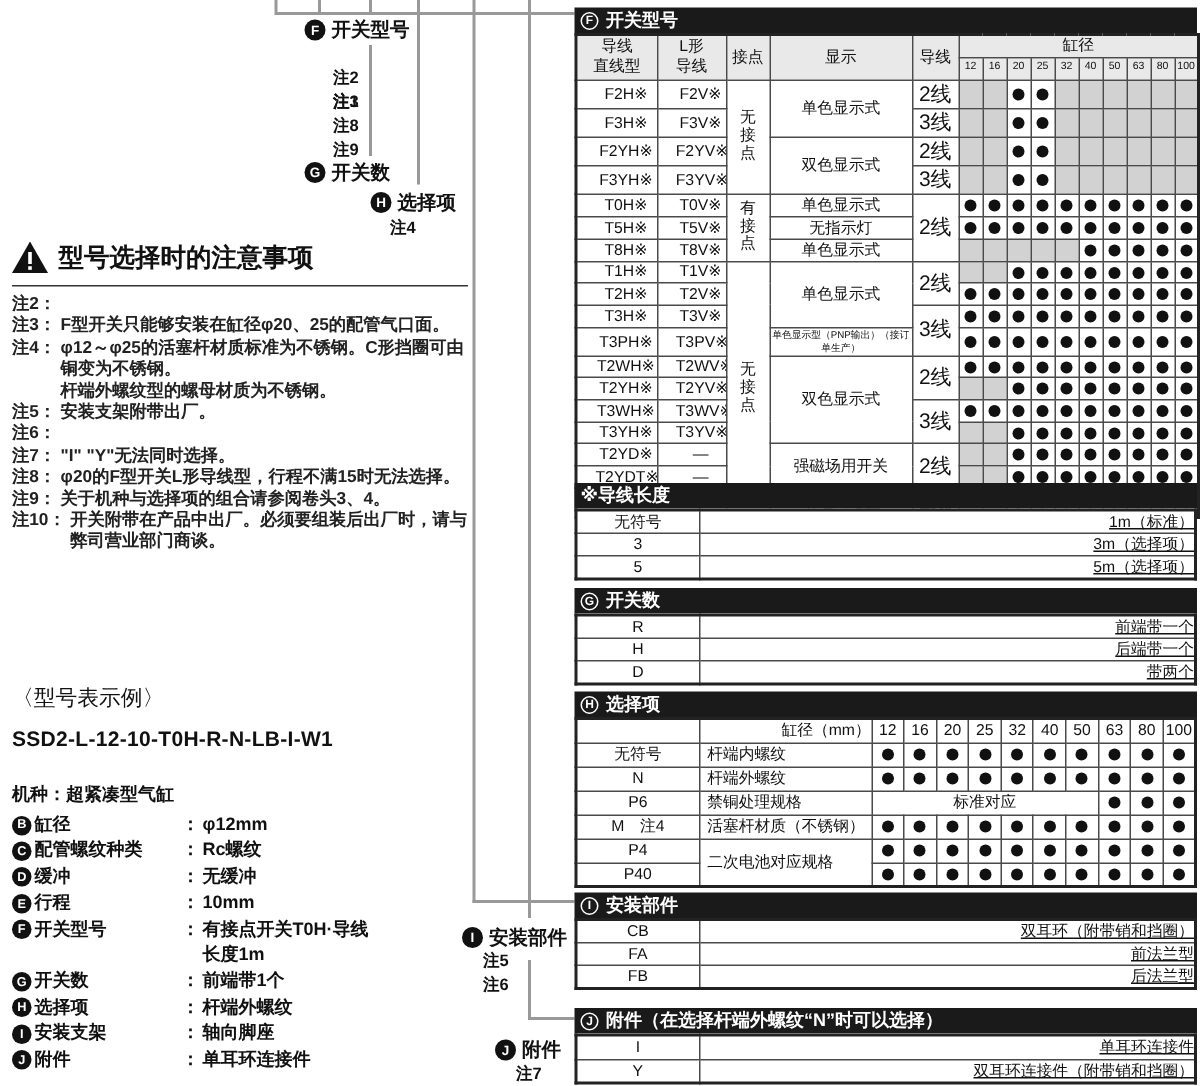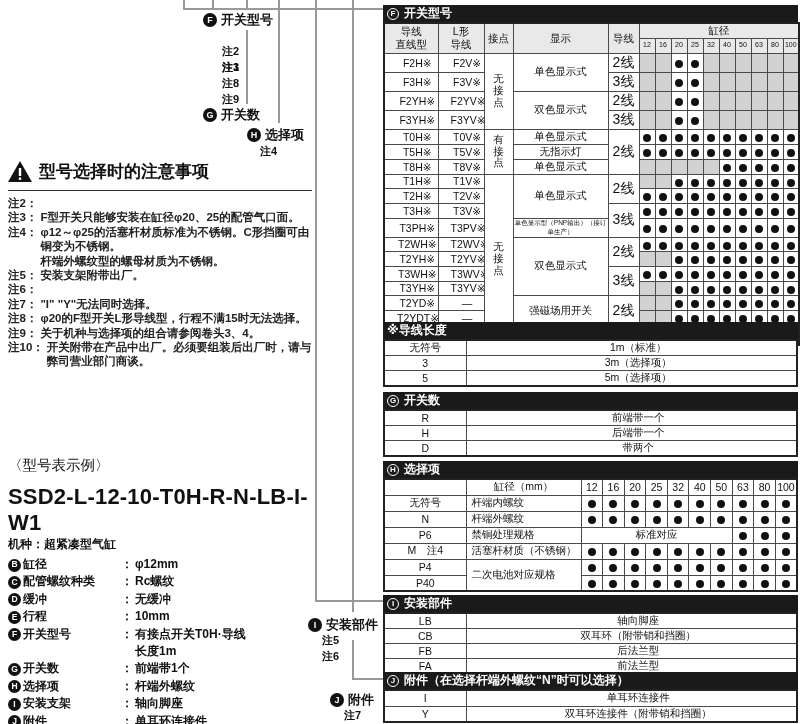--- a/index.html
+++ b/index.html
@@ -22,21 +22,21 @@
     padding-bottom:7px; border-bottom:1.5px solid #333; }
   .warn-icon { flex:0 0 auto; display:inline-flex; }
   .notes-list { margin-top:5px; }
   .note-item { display:flex; font-size:11.5px; line-height:14.4px; font-weight:bold; color:#222; }
   .note-label { flex:0 0 auto; margin-right:3px; white-space:nowrap; }
   .note-text { flex:1; white-space:pre-line; }
 
   
   #example { position:absolute; left:8px; top:456px; width:330px; }
   .ex-heading { font-size:14.5px; margin-bottom:9px; }
-  .ex-model { font-size:22px; font-weight:bold; letter-spacing:0.2px; margin-bottom:0; }
+  .ex-model { font-size:14px; font-weight:bold; letter-spacing:0.2px; margin-bottom:21px; }
   .ex-machine { font-size:12px; font-weight:bold; margin-bottom:3px; }
   .ex-row { display:flex; font-size:12px; font-weight:bold; line-height:17.4px; }
   .ex-circle { width:13px; height:13px; border-radius:50%; background:#111; color:#fff;
     font-size:8.5px; font-weight:bold; display:inline-flex; align-items:center; justify-content:center;
     flex:0 0 auto; margin-top:2.5px; margin-right:2px; }
   .ex-name { width:98px; flex:0 0 auto; }
   .ex-colon { flex:0 0 auto; margin-right:2px; }
   .ex-value { white-space:pre-line; }
 
   
@@ -59,29 +59,29 @@
   td.disp { font-size:10.5px; }
   td.disp.small { font-size:6.5px; }
   td.lead { font-size:14px; }
   td.nac { background:#d2d2d2; }
   td.dotc { background:#fff; }
   .dot { display:inline-block; width:8px; height:8px; border-radius:50%; background:#111; vertical-align:middle; }
 
   
   .simple td { height:15.2px; }
   .simple td.k { width:82px; }
-  .simple td.v { text-align:center; padding-left:14px; }
+  .simple td.v { text-align:right; padding-left:14px;text-decoration:underline; }
   #mounting-table td { height:14.5px; }
   #accessory-table td { height:16px; }
 
   
   #options-table td { height:16px; }
   #options-table td.k { font-size:10.5px; }
   #options-table td.v { text-align:left; padding-left:5px; }
-  #options-table td.hd { text-align:center; }
+  #options-table td.hd { text-align:right; }
 </style>
 </head>
 <body>
 
 <div id="page">
 
   <div>
     <div class="lline" style="left:183px;top:8px;width:200px;height:2px;"></div>
     <div class="lline" style="left:183px;top:0;width:2px;height:8px;"></div>
     <div class="lline" style="left:212px;top:0;width:2px;height:8px;"></div>
@@ -741,34 +741,30 @@
   </div>
 
   <div class="tbl-block" style="top:595px;">
     <div class="bar">
       <span class="bar-circle">I</span>
       <span>安装部件</span>
     </div>
     <table id="mounting-table" class="outer simple">
         <tbody>
           <tr>
-            <td class="k">LB</td>
-            <td class="v">轴向脚座</td>
-          </tr>
-          <tr>
             <td class="k">CB</td>
             <td class="v">双耳环（附带销和挡圈）</td>
           </tr>
           <tr>
+            <td class="k">FA</td>
+            <td class="v">前法兰型</td>
+          </tr>
+          <tr>
             <td class="k">FB</td>
             <td class="v">后法兰型</td>
-          </tr>
-          <tr>
-            <td class="k">FA</td>
-            <td class="v">前法兰型</td>
           </tr>
         </tbody>
       </table>
   </div>
 
   <div class="tbl-block" style="top:672px;">
     <div class="bar">
       <span class="bar-circle">J</span>
       <span>附件（在选择杆端外螺纹“N”时可以选择）</span>
     </div>

